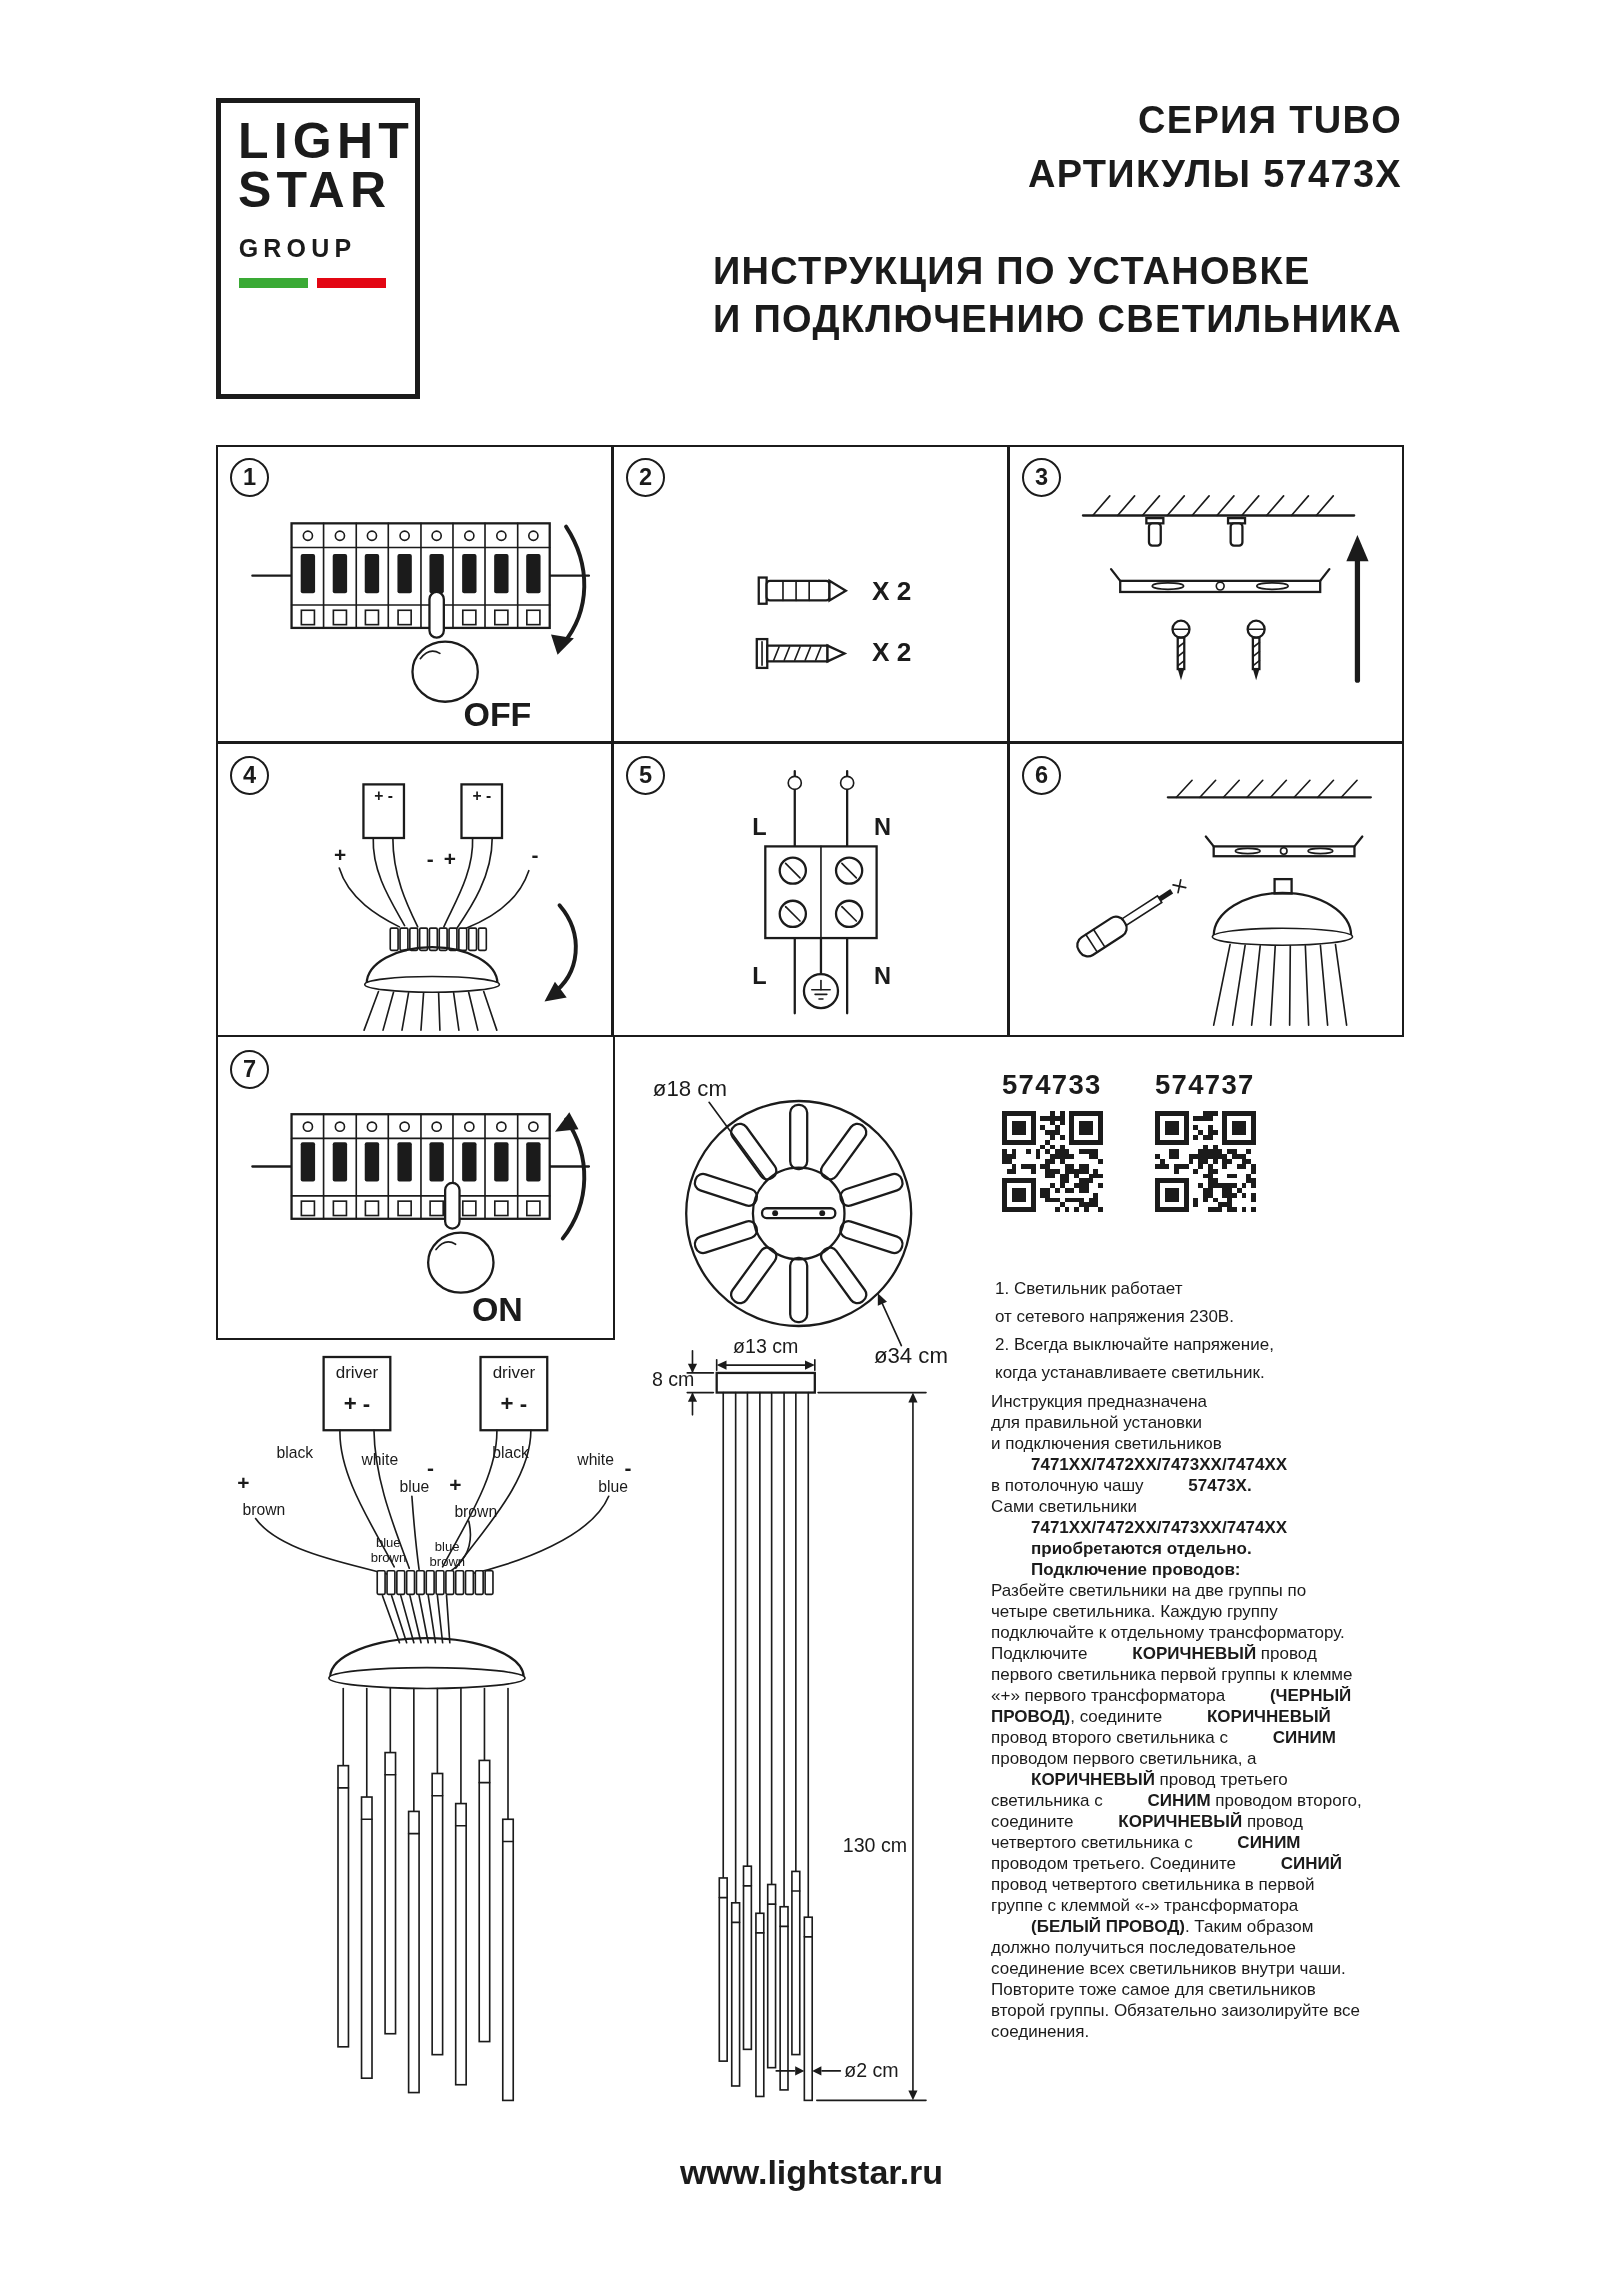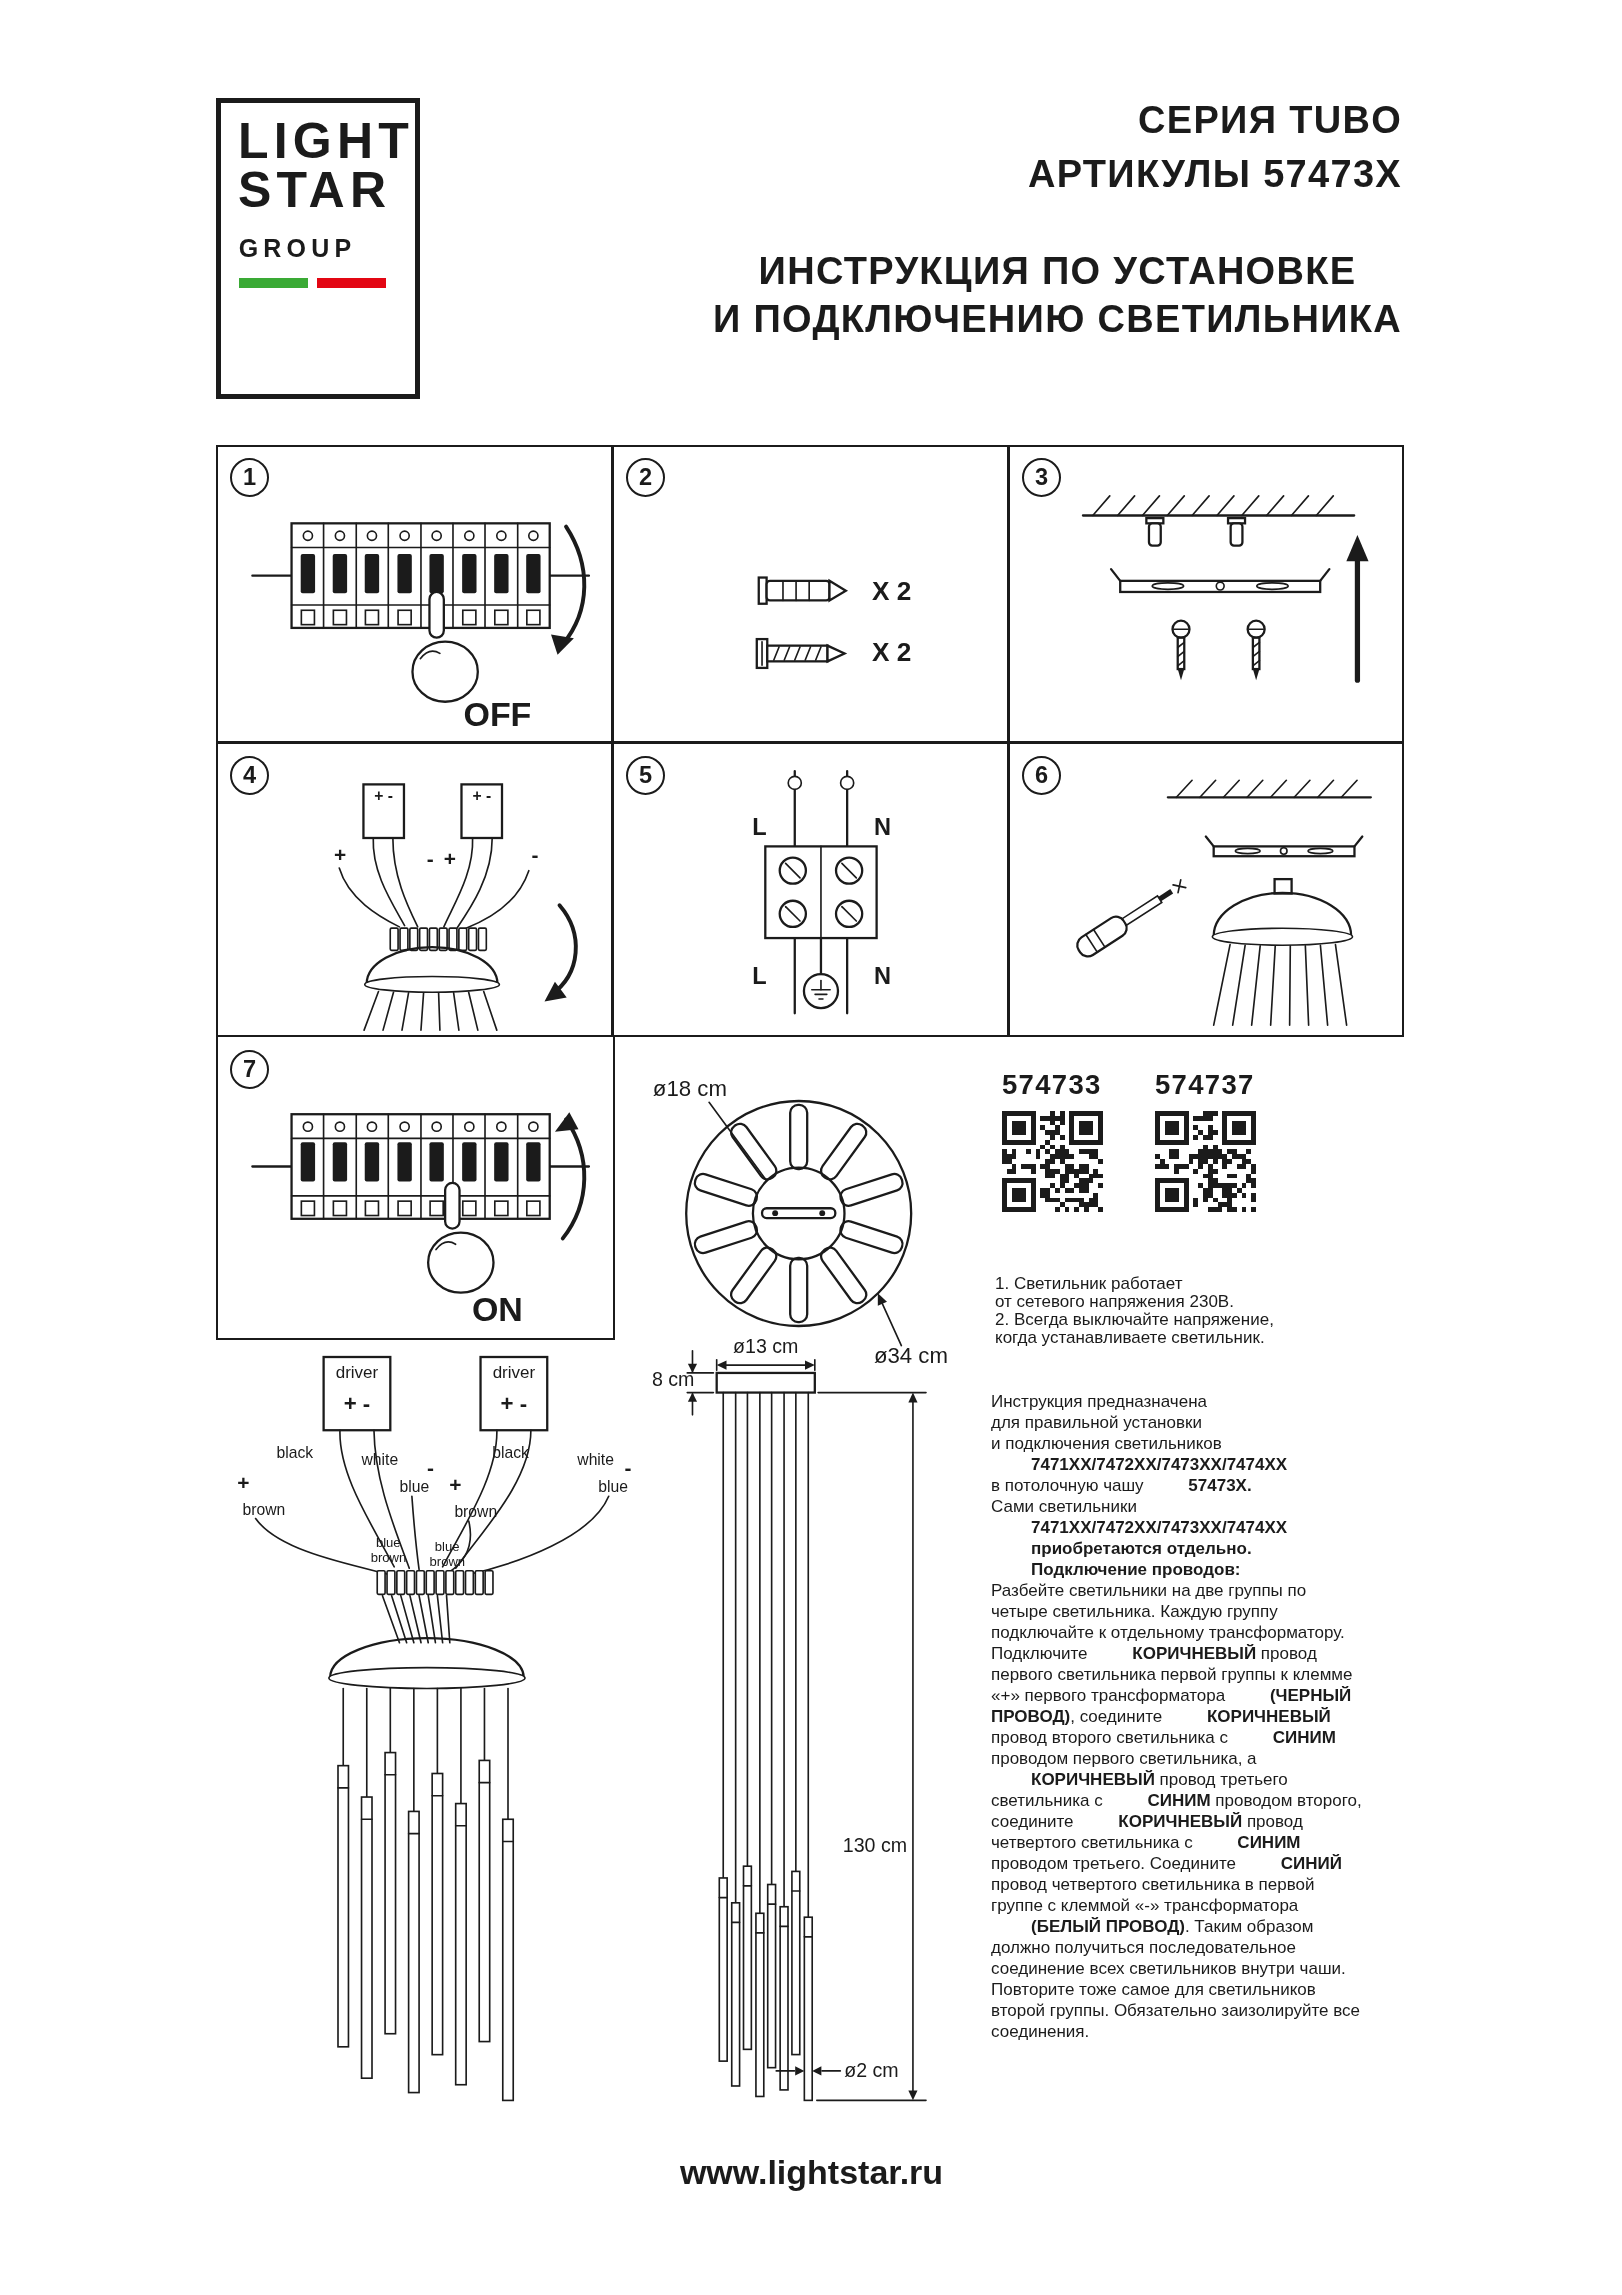--- a/index.html
+++ b/index.html
@@ -10,21 +10,21 @@
 
   
   .logo-box { border:5.2px solid #1b1b1b; }
   .logo-word { font-weight:bold; font-size:50px; line-height:0.98; letter-spacing:5.2px; padding-left:17px; }
   .logo-word.first { margin-top:14.4px; }
   .logo-group { font-weight:bold; font-size:25px; letter-spacing:5.2px; padding-left:17.7px; margin-top:19px; }
   .logo-flag { margin:14.4px 0 0 18.3px; display:flex; gap:9.2px; }
   .flag-bar { height:10.5px; width:69px; display:inline-block; }
 
   
-  .hdr { right:221px; text-align:center; font-weight:bold; }
+  .hdr { right:221px; text-align:left; font-weight:bold; }
   .hdr-series { font-size:38px; letter-spacing:1.3px; }
   .hdr-title { font-size:38px; letter-spacing:1.3px; line-height:48px; }
 
   
   .grid-outer { border:2.6px solid #1b1b1b; }
   .vline { position:absolute; top:0; bottom:0; width:2.6px; background:#1b1b1b; }
   .hline { position:absolute; left:0; right:0; height:2.6px; background:#1b1b1b; }
   .cell7 { border:2.6px solid #1b1b1b; }
 
   .step-circle { width:39px; height:39px; border:2.6px solid #1b1b1b; border-radius:50%;
@@ -39,21 +39,21 @@
   .ln6 { stroke:#1b1b1b; stroke-width:6; fill:none; stroke-linecap:round; }
   .ln8 { stroke:#1b1b1b; stroke-width:8; fill:none; stroke-linecap:round; }
   .fw  { fill:#ffffff; stroke:#1b1b1b; stroke-width:3.5; }
   .fw2 { fill:#ffffff; stroke:#1b1b1b; stroke-width:2.5; }
   .fb  { fill:#1b1b1b; stroke:none; }
   .t20{font-size:20px}.t24{font-size:24px}.t26{font-size:26px}.t30{font-size:30px}
   .t32{font-size:32px}.t34{font-size:34px}.t36{font-size:36px}.t40{font-size:40px}.t52{font-size:52px}
   .tb { font-weight:bold; }
 
   .qr-label { font-size:27.5px; font-weight:bold; letter-spacing:1.3px; }
-  .notes { font-size:17px; line-height:18px; white-space:pre-line; }
+  .notes { font-size:17px; line-height:28px; white-space:pre-line; }
   .instructions { font-size:17px; line-height:21px; white-space:pre-line; width:376px; }
   .instructions .b { font-weight:bold;margin-left:40px; }
   .footer { font-size:34px; font-weight:bold; text-align:center; width:1623px; }
 </style>
 </head>
 <body>
 
 <div class="page">
 
   <div class="abs logo-box" style="left:216px;top:98px;width:204px;height:301px;">

